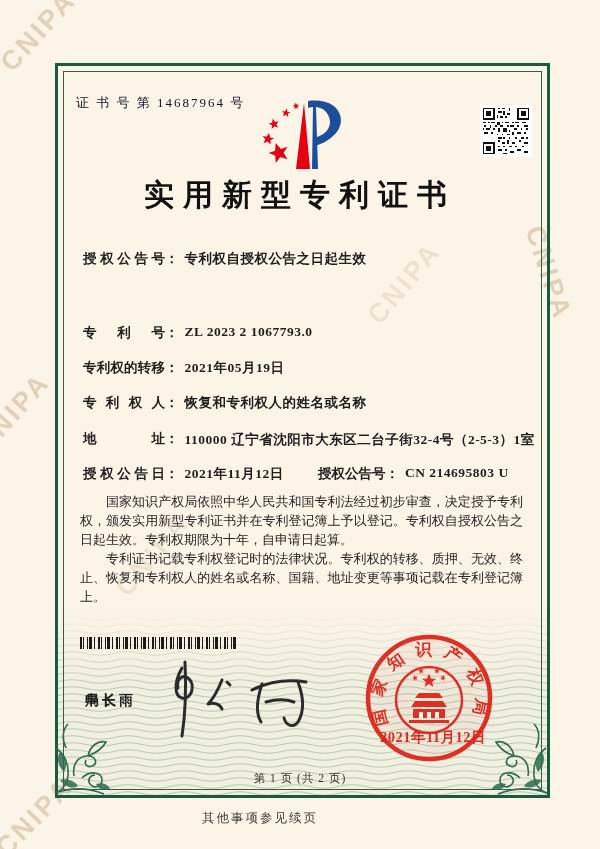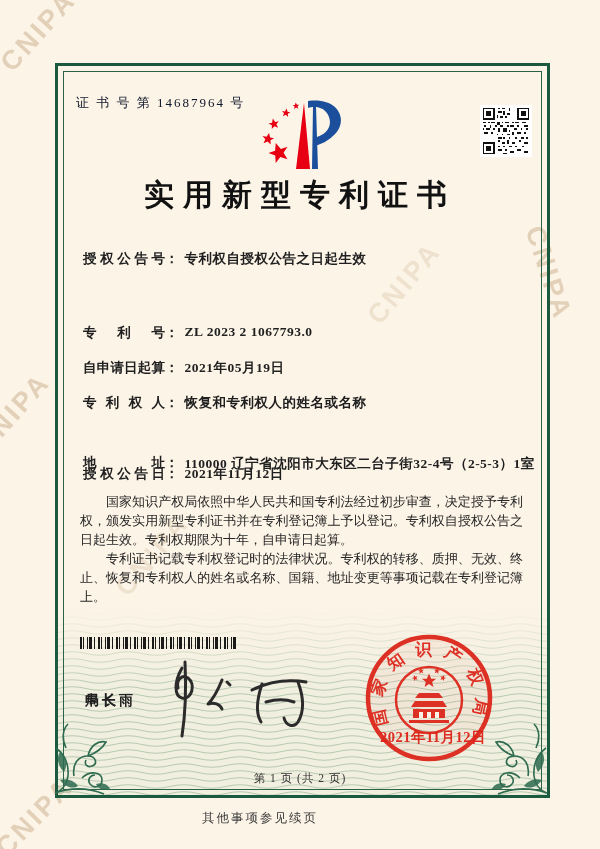--- a/index.html
+++ b/index.html
@@ -225,30 +225,33 @@
 
   <div class="title">实用新型专利证书</div>
 
   <div class="frow" style="top:250px;">
     <span class="flabel">授权公告号</span><span class="fcolon">：</span><span class="fval">专利权自授权公告之日起生效</span>
   </div>
   <div class="frow" style="top:324px;">
     <span class="flabel">专利号</span><span class="fcolon">：</span><span class="fval">ZL 2023 2 1067793.0</span>
   </div>
   <div class="frow" style="top:359px;">
-    <span class="flabel">自申请日起算</span><span class="fcolon">：</span><span class="fval">2021年05月19日</span>
+    <span class="flabel">专利权的转移</span><span class="fcolon">：</span><span class="fval">2021年05月19日</span>
   </div>
   <div class="frow" style="top:394px;">
     <span class="flabel">专利权人</span><span class="fcolon">：</span><span class="fval">恢复和专利权人的姓名或名称</span>
   </div>
-  <div class="frow" style="top:454px;">
+  <div class="frow" style="top:430px;">
     <span class="flabel">地址</span><span class="fcolon">：</span><span class="fval wrap">110000 辽宁省沈阳市大东区二台子街32-4号（2-5-3）1室</span>
   </div>
   <div class="frow" style="top:465px;">
     <span class="flabel">授权公告日</span><span class="fcolon">：</span><span class="fval">2021年11月12日</span>
+  </div>
+  <div class="frow" style="top:465px; left:318px;">
+    <span>授权公告号</span><span class="fcolon">：</span><span class="fval">CN 214695803 U</span>
   </div>
 
   <div class="paras">
     <p>国家知识产权局依照中华人民共和国专利法经过初步审查，决定授予专利权，颁发实用新型专利证书并在专利登记簿上予以登记。专利权自授权公告之日起生效。专利权期限为十年，自申请日起算。</p>
     <p>专利证书记载专利权登记时的法律状况。专利权的转移、质押、无效、终止、恢复和专利权人的姓名或名称、国籍、地址变更等事项记载在专利登记簿上。</p>
   </div>
 
   <div class="barcode"></div>
 
   <div class="director" style="top:692px;">局长</div>

